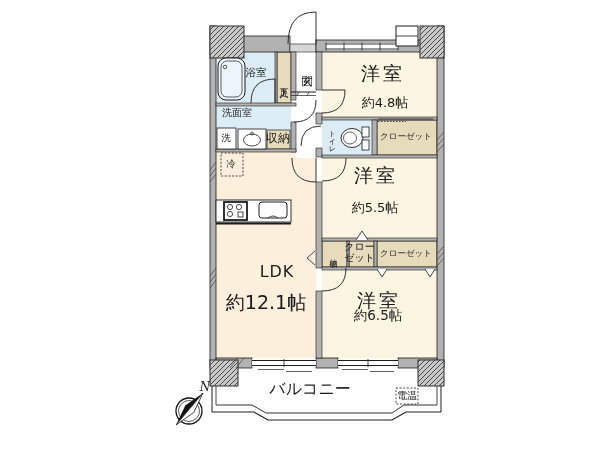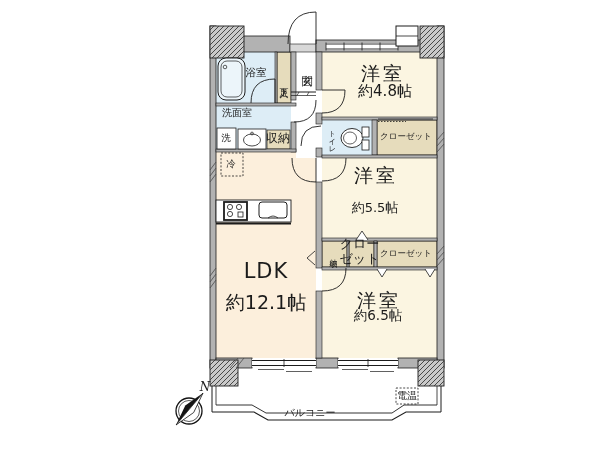--- a/index.html
+++ b/index.html
@@ -243,42 +243,42 @@
     <polygon points="203,393 185.3,405.5 176,425" fill="#141414"></polygon>
     <polygon points="203,393 193.7,412.5 176,425" fill="#ffffff" stroke="#141414" stroke-width="0.8"></polygon>
   </g>
 </svg>
 
   <div class="lbl" style="left:256px;top:73px;font-size:10.5px;">浴室</div>
   <div class="lbl v" style="left:284px;top:81px;font-size:9px;letter-spacing:0;">下足入</div>
   <div class="lbl v" style="left:306px;top:67px;font-size:11px;">玄関</div>
 
   <div class="lbl" style="left:383px;top:74px;font-size:19px;letter-spacing:3px;">洋室</div>
-  <div class="lbl" style="left:385px;top:91px;font-size:15px;">約4.8帖</div>
+  <div class="lbl" style="left:385px;top:103px;font-size:13px;">約4.8帖</div>
   <div class="lbl" style="left:406px;top:137px;font-size:8.5px;">クローゼット</div>
 
   <div class="lbl v" style="left:331px;top:137px;font-size:7px;letter-spacing:0;">トイレ</div>
   <div class="lbl" style="left:237px;top:113px;font-size:10px;font-family:Liberation Serif, serif;">洗面室</div>
   <div class="lbl" style="left:226px;top:138px;font-size:9.5px;">洗</div>
   <div class="lbl" style="left:278px;top:139px;font-size:12px;">収納</div>
   <div class="lbl" style="left:231px;top:164px;font-size:9.5px;">冷</div>
 
   <div class="lbl" style="left:376px;top:176px;font-size:19px;letter-spacing:3px;">洋室</div>
   <div class="lbl" style="left:375px;top:208px;font-size:13px;">約5.5帖</div>
 
-  <div class="lbl" style="left:266px;top:272px;font-size:21px;letter-spacing:1px;">LDK</div>
+  <div class="lbl" style="left:277px;top:272px;font-size:16px;letter-spacing:1px;">LDK</div>
   <div class="lbl" style="left:266px;top:303px;font-size:19px;">約12.1帖</div>
 
   <div class="lbl v" style="left:332px;top:253px;font-size:8px;letter-spacing:0;">収納</div>
-  <div class="lbl" style="left:359.5px;top:252px;font-size:13px;">
+  <div class="lbl" style="left:359.5px;top:252px;font-size:10px;">
     <div>クロー</div>
     <div>ゼット</div>
   </div>
   <div class="lbl" style="left:406px;top:254px;font-size:8.5px;">クローゼット</div>
 
   <div class="lbl" style="left:379px;top:301px;font-size:19px;letter-spacing:3px;">洋室</div>
   <div class="lbl" style="left:378px;top:316px;font-size:13.5px;">約6.5帖</div>
 
-  <div class="lbl" style="left:310px;top:389px;font-size:10px;margin-top:24px;">バルコニー</div>
+  <div class="lbl" style="left:310px;top:389px;font-size:16px;">バルコニー</div>
   <div class="lbl" style="left:407px;top:396px;font-size:10px;">電温</div>
 
   <div class="lbl n-lbl" style="left:205px;top:388px;font-size:12px;">N</div>
 </div>
 
 </body></html>

